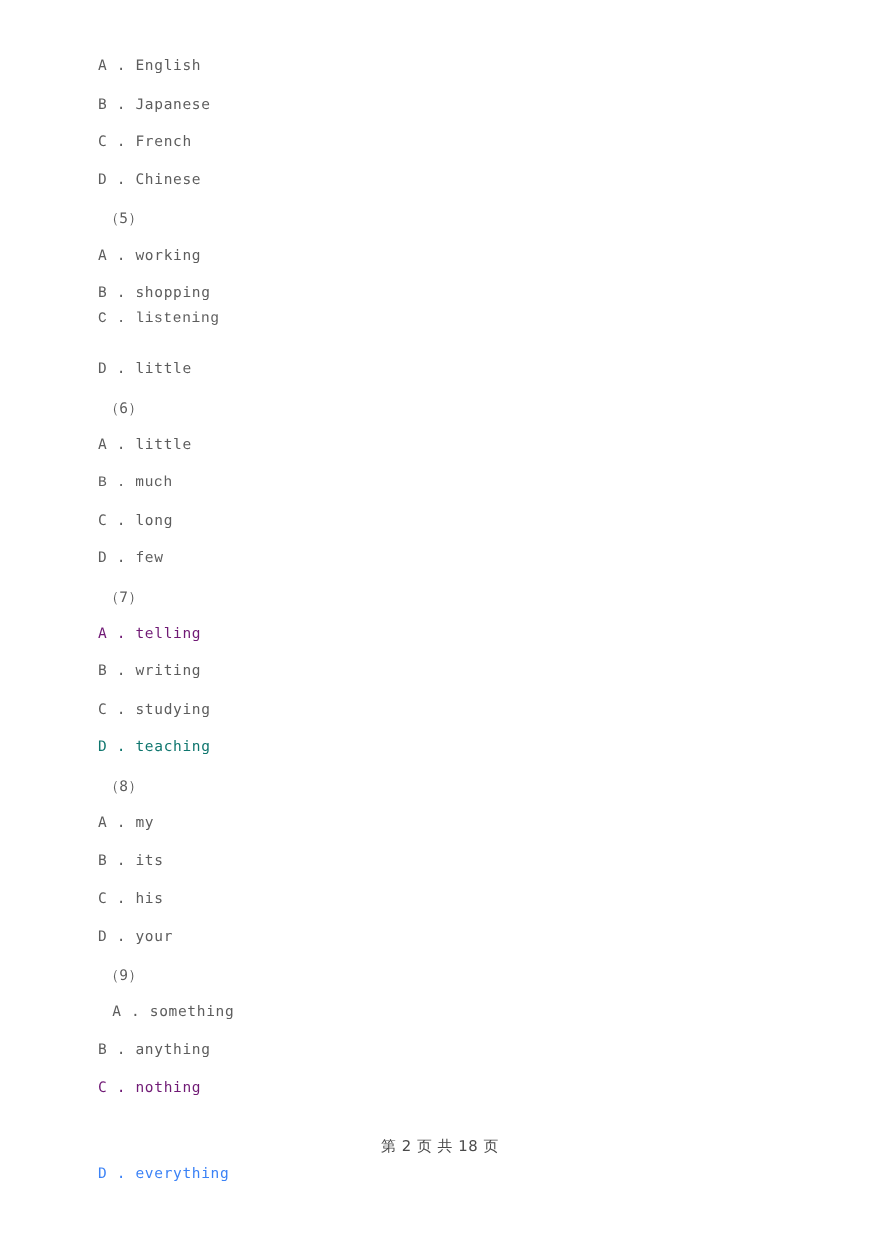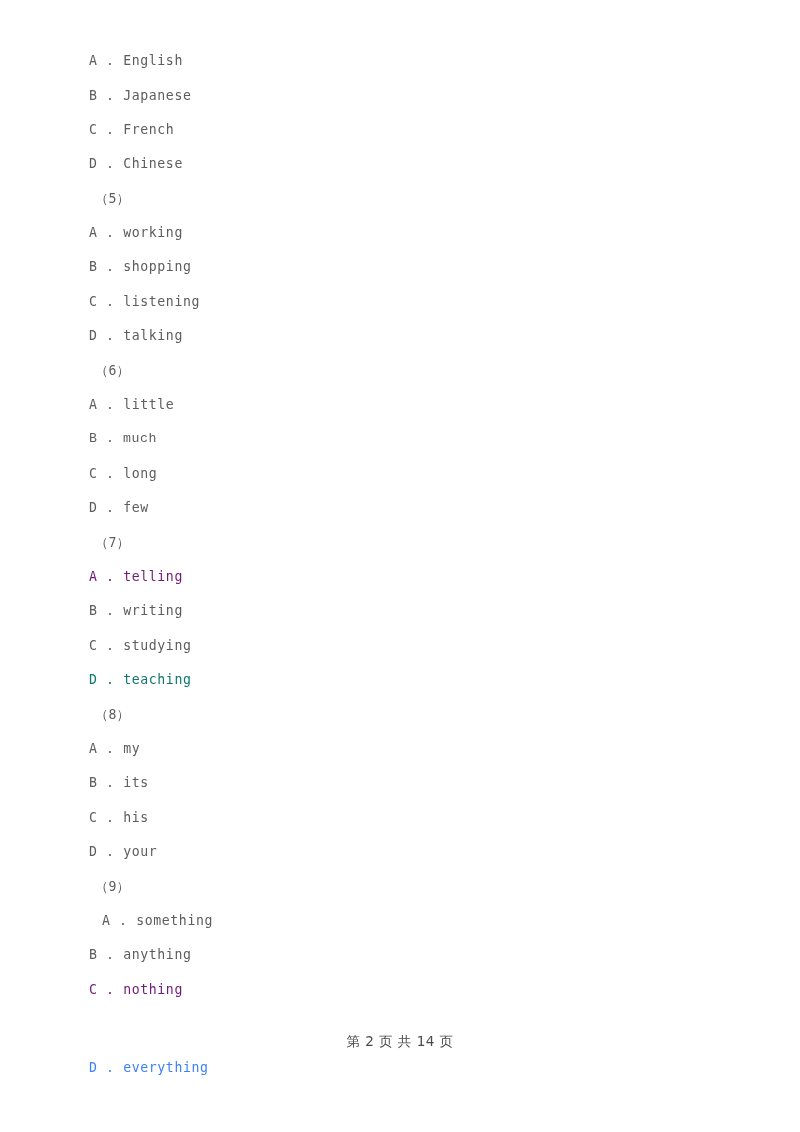--- a/index.html
+++ b/index.html
@@ -63,22 +63,22 @@
 <div id="page" style="background: rgb(255, 255, 255); border-radius: 29px;">
 
   <div id="content">
       <div class="line option" style="top: 53px; color: rgb(93, 93, 93);">A . English</div>
       <div class="line option" style="top: 88px; color: rgb(93, 93, 93);">B . Japanese</div>
       <div class="line option" style="top: 122px; color: rgb(93, 93, 93);">C . French</div>
       <div class="line option" style="top: 156px; color: rgb(93, 93, 93);">D . Chinese</div>
       <div class="line qnum" style="top: 190px; color: rgb(93, 93, 93);">（5）</div>
       <div class="line option" style="top: 225px; color: rgb(93, 93, 93);">A . working</div>
       <div class="line option" style="top: 259px; color: rgb(93, 93, 93);">B . shopping</div>
-      <div class="line option" style="top: 294px; color: rgb(93, 93, 93);">C . listening</div>
-      <div class="line option" style="top: 328px; color: rgb(93, 93, 93);">D . talking</div>
+      <div class="line option" style="top: 282px; color: rgb(93, 93, 93); font-family: Liberation Mono, monospace;">C . listening</div>
+      <div class="line option" style="top: 328px; color: rgb(93, 93, 93);">D . little</div>
       <div class="line qnum" style="top: 362px; color: rgb(93, 93, 93);">（6）</div>
       <div class="line option" style="top: 397px; color: rgb(93, 93, 93);">A . little</div>
       <div class="line option" style="top: 431px; color: rgb(93, 93, 93); font-family: Liberation Mono, monospace;">B . much</div>
       <div class="line option" style="top: 466px; color: rgb(93, 93, 93);">C . long</div>
       <div class="line option" style="top: 500px; color: rgb(93, 93, 93);">D . few</div>
       <div class="line qnum" style="top: 534px; color: rgb(93, 93, 93);">（7）</div>
       <div class="line option" style="top: 569px; color: #701a75;">A . telling</div>
       <div class="line option" style="top: 603px; color: rgb(93, 93, 93);">B . writing</div>
       <div class="line option" style="top: 638px; color: rgb(93, 93, 93);">C . studying</div>
       <div class="line option" style="top: 672px; color: #0f766e;">D . teaching</div>
@@ -87,15 +87,15 @@
       <div class="line option" style="top: 775px; color: rgb(93, 93, 93);">B . its</div>
       <div class="line option" style="top: 810px; color: rgb(93, 93, 93);">C . his</div>
       <div class="line option" style="top: 844px; color: rgb(93, 93, 93);">D . your</div>
       <div class="line qnum" style="top: 878px; color: rgb(93, 93, 93);">（9）</div>
       <div class="line option" style="top: 913px; color: rgb(93, 93, 93); margin-left: 13px;">A . something</div>
       <div class="line option" style="top: 947px; color: rgb(93, 93, 93);">B . anything</div>
       <div class="line option" style="top: 982px; color: #701a75;">C . nothing</div>
       <div class="line option" style="top: 1060px; color: #3b82f6;">D . everything</div>
     </div>
 
-  <div id="footer" style="color: rgb(74, 74, 74);">第 2 页 共 14 页</div>
+  <div id="footer" style="color: rgb(74, 74, 74);">第 2 页 共 18 页</div>
 
 </div>
 
 </body></html>

